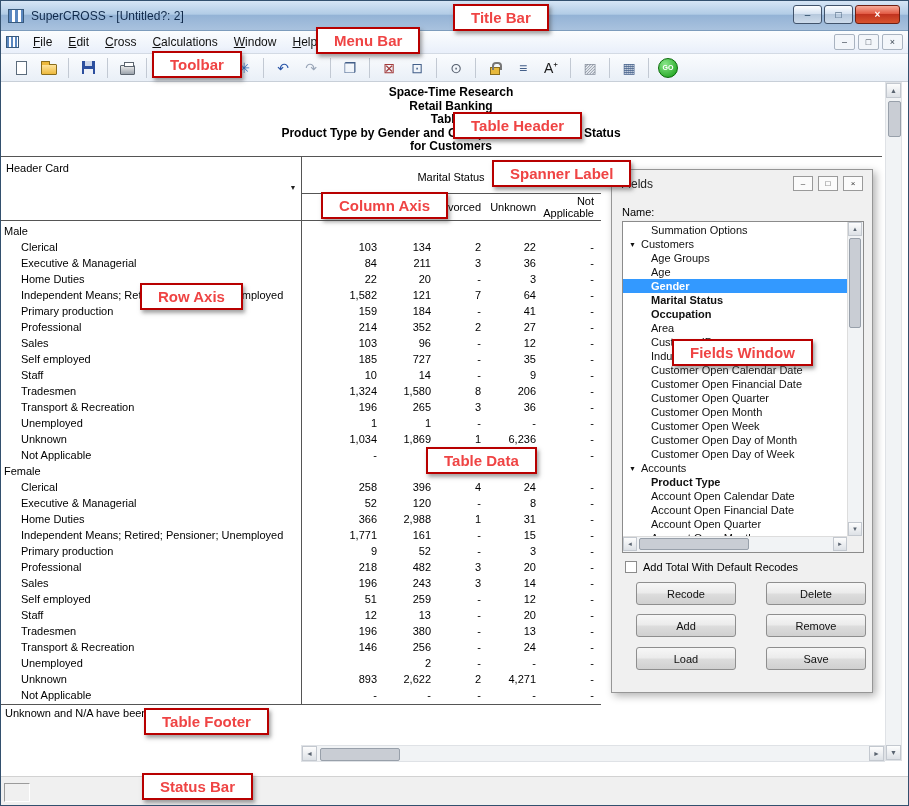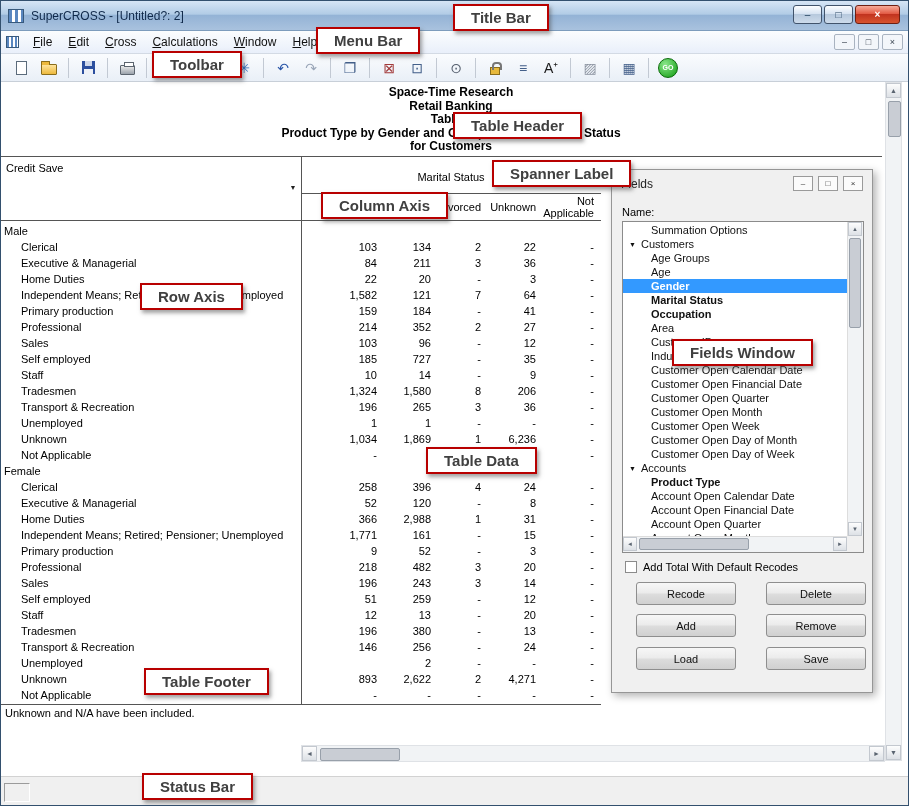--- a/index.html
+++ b/index.html
@@ -119,21 +119,21 @@
   .flist-hscroll .left { left:0; top:0; } .flist-hscroll .right { right:0; top:0; }
   .flist-vscroll .vthumb { left:1px; top:16px; width:12px; height:90px; }
   .flist-hscroll .hthumb { top:1px; left:16px; width:110px; height:12px; }
   .flist-corner { position:absolute; right:0; bottom:0; width:16px; height:16px; background:#f0f0f0; }
   .fields-checkbox { position:absolute; left:13px; top:391px; display:flex; align-items:center; gap:6px; font-size:11px; }
   .checkbox { width:12px; height:12px; background:#fff; border:1px solid #8b8b8b; }
   .fwbtn { position:absolute; width:100px; height:23px; font-size:11px; border:1px solid #8e8e8e; border-radius:3px;
     background:linear-gradient(#f7f7f7,#ececec 45%,#dcdcdc 55%,#d0d0d0); display:flex; align-items:center; justify-content:center; color:#111; }
 
   
-  .callout { position:absolute; z-index:30; background:#fff; border:2px solid #b80000; color:#404040;
+  .callout { position:absolute; z-index:30; background:#fff; border:2px solid #b80000; color:#ef4444;
     font-weight:bold; font-size:15px; line-height:19px; padding:2px 16px; white-space:nowrap;
     box-shadow:2px 3px 4px rgba(70,70,70,.5); }
 </style>
 </head>
 <body>
 
 <div class="window">
 
   <div class="titlebar">
     <span class="app-icon"></span>
@@ -222,21 +222,21 @@
     <div class="hdr-line">Product Type by Gender and Occupation and Marital Status</div>
     <div class="hdr-line">for Customers</div>
   </div>
 
   <div class="line-h" style="top:155px;left:0;width:881px;"></div>
   <div class="line-v" style="left:300px;top:155px;height:548px;"></div>
   <div class="line-h" style="top:192px;left:301px;width:299px;"></div>
   <div class="line-h" style="top:219px;left:0;width:600px;"></div>
   <div class="line-h" style="top:703px;left:0;width:600px;"></div>
 
-  <div class="wafer-label">Credit Save</div>
+  <div class="wafer-label">Header Card</div>
   <div class="wafer-drop">▼</div>
 
   <div class="spanner">Marital Status</div>
   <div class="colhdr" id="col-headers">
       <div class="chcell" style="width: 78px;">Married</div>
       <div class="chcell" style="width: 54px;">Single</div>
       <div class="chcell" style="width: 50px;">Divorced</div>
       <div class="chcell" style="width: 55px;">Unknown</div>
       <div class="chcell" style="width: 58px;">Not Applicable</div>
     </div>
@@ -552,16 +552,16 @@
 
   <div class="callout" style="left:452px;top:3px;">Title Bar</div>
   <div class="callout" style="left:315px;top:26px;">Menu Bar</div>
   <div class="callout" style="left:151px;top:50px;">Toolbar</div>
   <div class="callout" style="left:452px;top:111px;">Table Header</div>
   <div class="callout" style="left:491px;top:159px;">Spanner Label</div>
   <div class="callout" style="left:320px;top:191px;text-align:center;">Column Axis</div>
   <div class="callout" style="left:139px;top:282px;">Row Axis</div>
   <div class="callout" style="left:425px;top:446px;">Table Data</div>
   <div class="callout" style="left:671px;top:338px;">Fields Window</div>
-  <div class="callout" style="left:143px;top:667px;">Table Footer</div>
+  <div class="callout" style="left:143px;top:707px;">Table Footer</div>
   <div class="callout" style="left:141px;top:772px;">Status Bar</div>
 
 </div>
 
 </body></html>

